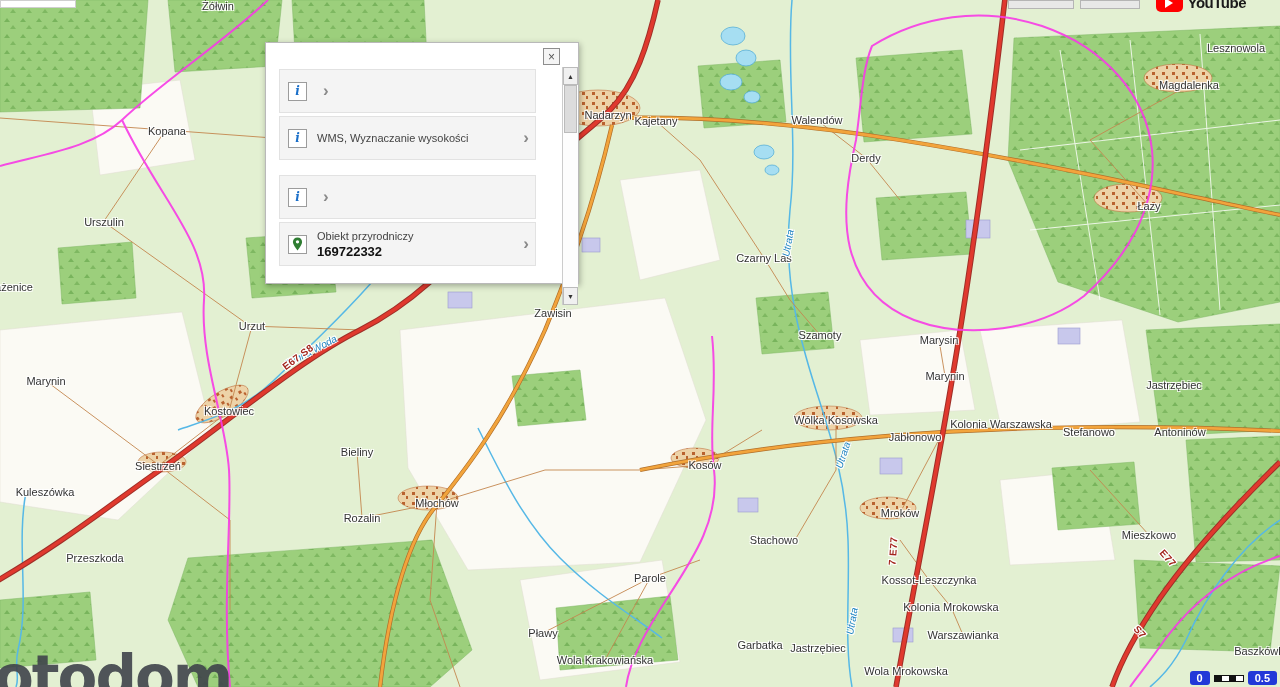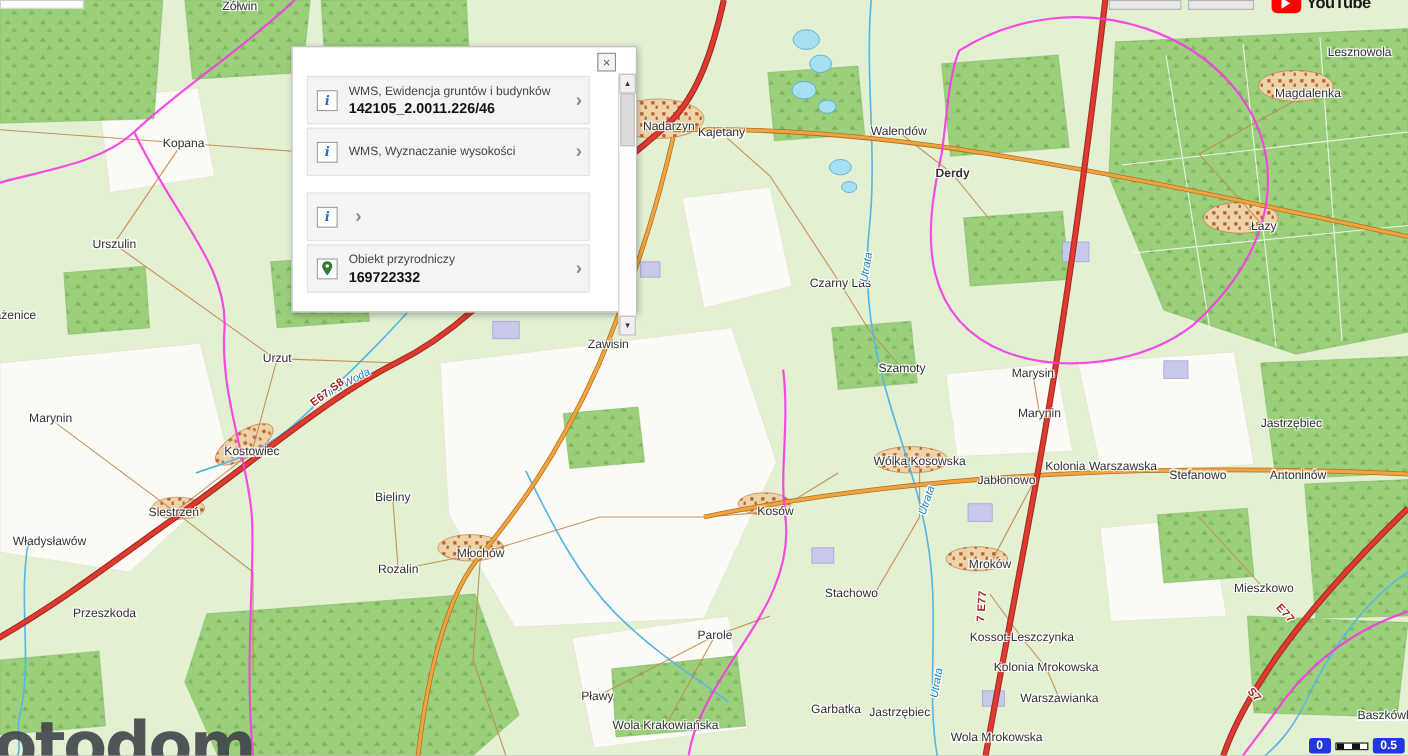--- a/index.html
+++ b/index.html
@@ -211,21 +211,21 @@
 
   <div id="labels">
       <span class="lbl place" style="left: 218px; top: 6px;">Żółwin</span>
       <span class="lbl place" style="left: 167px; top: 131px;">Kopana</span>
       <span class="lbl place" style="left: 104px; top: 222px;">Urszulin</span>
       <span class="lbl place" style="left: 14px; top: 287px;">ażenice</span>
       <span class="lbl place" style="left: 46px; top: 381px;">Marynin</span>
       <span class="lbl place" style="left: 252px; top: 326px;">Urzut</span>
       <span class="lbl place" style="left: 229px; top: 411px;">Kostowiec</span>
       <span class="lbl place" style="left: 158px; top: 466px;">Siestrzeń</span>
-      <span class="lbl place" style="left: 45px; top: 492px;">Władysławów</span>
+      <span class="lbl place" style="left: 45px; top: 492px;">Kuleszówka</span>
       <span class="lbl place" style="left: 48px; top: 558px; margin-left: 47px;">Przeszkoda</span>
       <span class="lbl place" style="left: 362px; top: 518px;">Rozalin</span>
       <span class="lbl place" style="left: 437px; top: 503px;">Młochów</span>
       <span class="lbl place" style="left: 357px; top: 452px;">Bieliny</span>
       <span class="lbl place" style="left: 650px; top: 578px;">Parole</span>
       <span class="lbl place" style="left: 543px; top: 633px;">Pławy</span>
       <span class="lbl place" style="left: 605px; top: 660px;">Wola Krakowiańska</span>
       <span class="lbl place" style="left: 760px; top: 645px;">Garbatka</span>
       <span class="lbl place" style="left: 818px; top: 648px;">Jastrzębiec</span>
       <span class="lbl place" style="left: 906px; top: 671px;">Wola Mrokowska</span>
@@ -242,21 +242,21 @@
       <span class="lbl place" style="left: 1089px; top: 432px;">Stefanowo</span>
       <span class="lbl place" style="left: 1180px; top: 432px;">Antoninów</span>
       <span class="lbl place" style="left: 939px; top: 340px;">Marysin</span>
       <span class="lbl place" style="left: 820px; top: 335px;">Szamoty</span>
       <span class="lbl place" style="left: 945px; top: 376px;">Marynin</span>
       <span class="lbl place" style="left: 1174px; top: 385px;">Jastrzębiec</span>
       <span class="lbl place" style="left: 764px; top: 258px;">Czarny Las</span>
       <span class="lbl place" style="left: 608px; top: 115px;">Nadarzyn</span>
       <span class="lbl place" style="left: 656px; top: 121px;">Kajetany</span>
       <span class="lbl place" style="left: 817px; top: 120px;">Walendów</span>
-      <span class="lbl place" style="left: 866px; top: 158px; font-weight: bold;">Derdy</span>
+      <span class="lbl place" style="left: 866px; top: 158px;">Derdy</span>
       <span class="lbl place" style="left: 1149px; top: 206px;">Łazy</span>
       <span class="lbl place" style="left: 1189px; top: 85px;">Magdalenka</span>
       <span class="lbl place" style="left: 1236px; top: 48px;">Lesznowola</span>
       <span class="lbl place" style="left: 553px; top: 313px;">Zawisin</span>
       <span class="lbl place" style="left: 1262px; top: 651px;">Baszkówka</span>
       <span class="lbl river" style="left: 788px; top: 243px; transform: translate(-50%, -50%) rotate(-80deg);">Utrata</span>
       <span class="lbl river" style="left: 843px; top: 455px; transform: translate(-50%, -50%) rotate(-72deg);">Utrata</span>
       <span class="lbl river" style="left: 852px; top: 621px; transform: translate(-50%, -50%) rotate(-80deg);">Utrata</span>
       <span class="lbl river" style="left: 311px; top: 351px; transform: translate(-50%, -50%) rotate(-28deg);">Zimna Woda</span>
       <span class="lbl road" style="left: 298px; top: 357px; transform: translate(-50%, -50%) rotate(-37deg);">E67 S8</span>
@@ -285,24 +285,20 @@
   </div>
 
   <div class="panel">
     <button class="close">×</button>
 
     <div class="rows">
       <div class="row">
         <span class="ric">
             <i>i</i>
           </span>
-        <div class="rtx">
-          <div class="rtitle">WMS, Ewidencja gruntów i budynków</div>
-          <div class="rval">142105_2.0011.226/46</div>
-        </div>
         <span class="chev">›</span>
       </div>
 
       <div class="row">
         <span class="ric">
             <i>i</i>
           </span>
         <div class="rtx">
           <div class="rtitle">WMS, Wyznaczanie wysokości</div>
 

